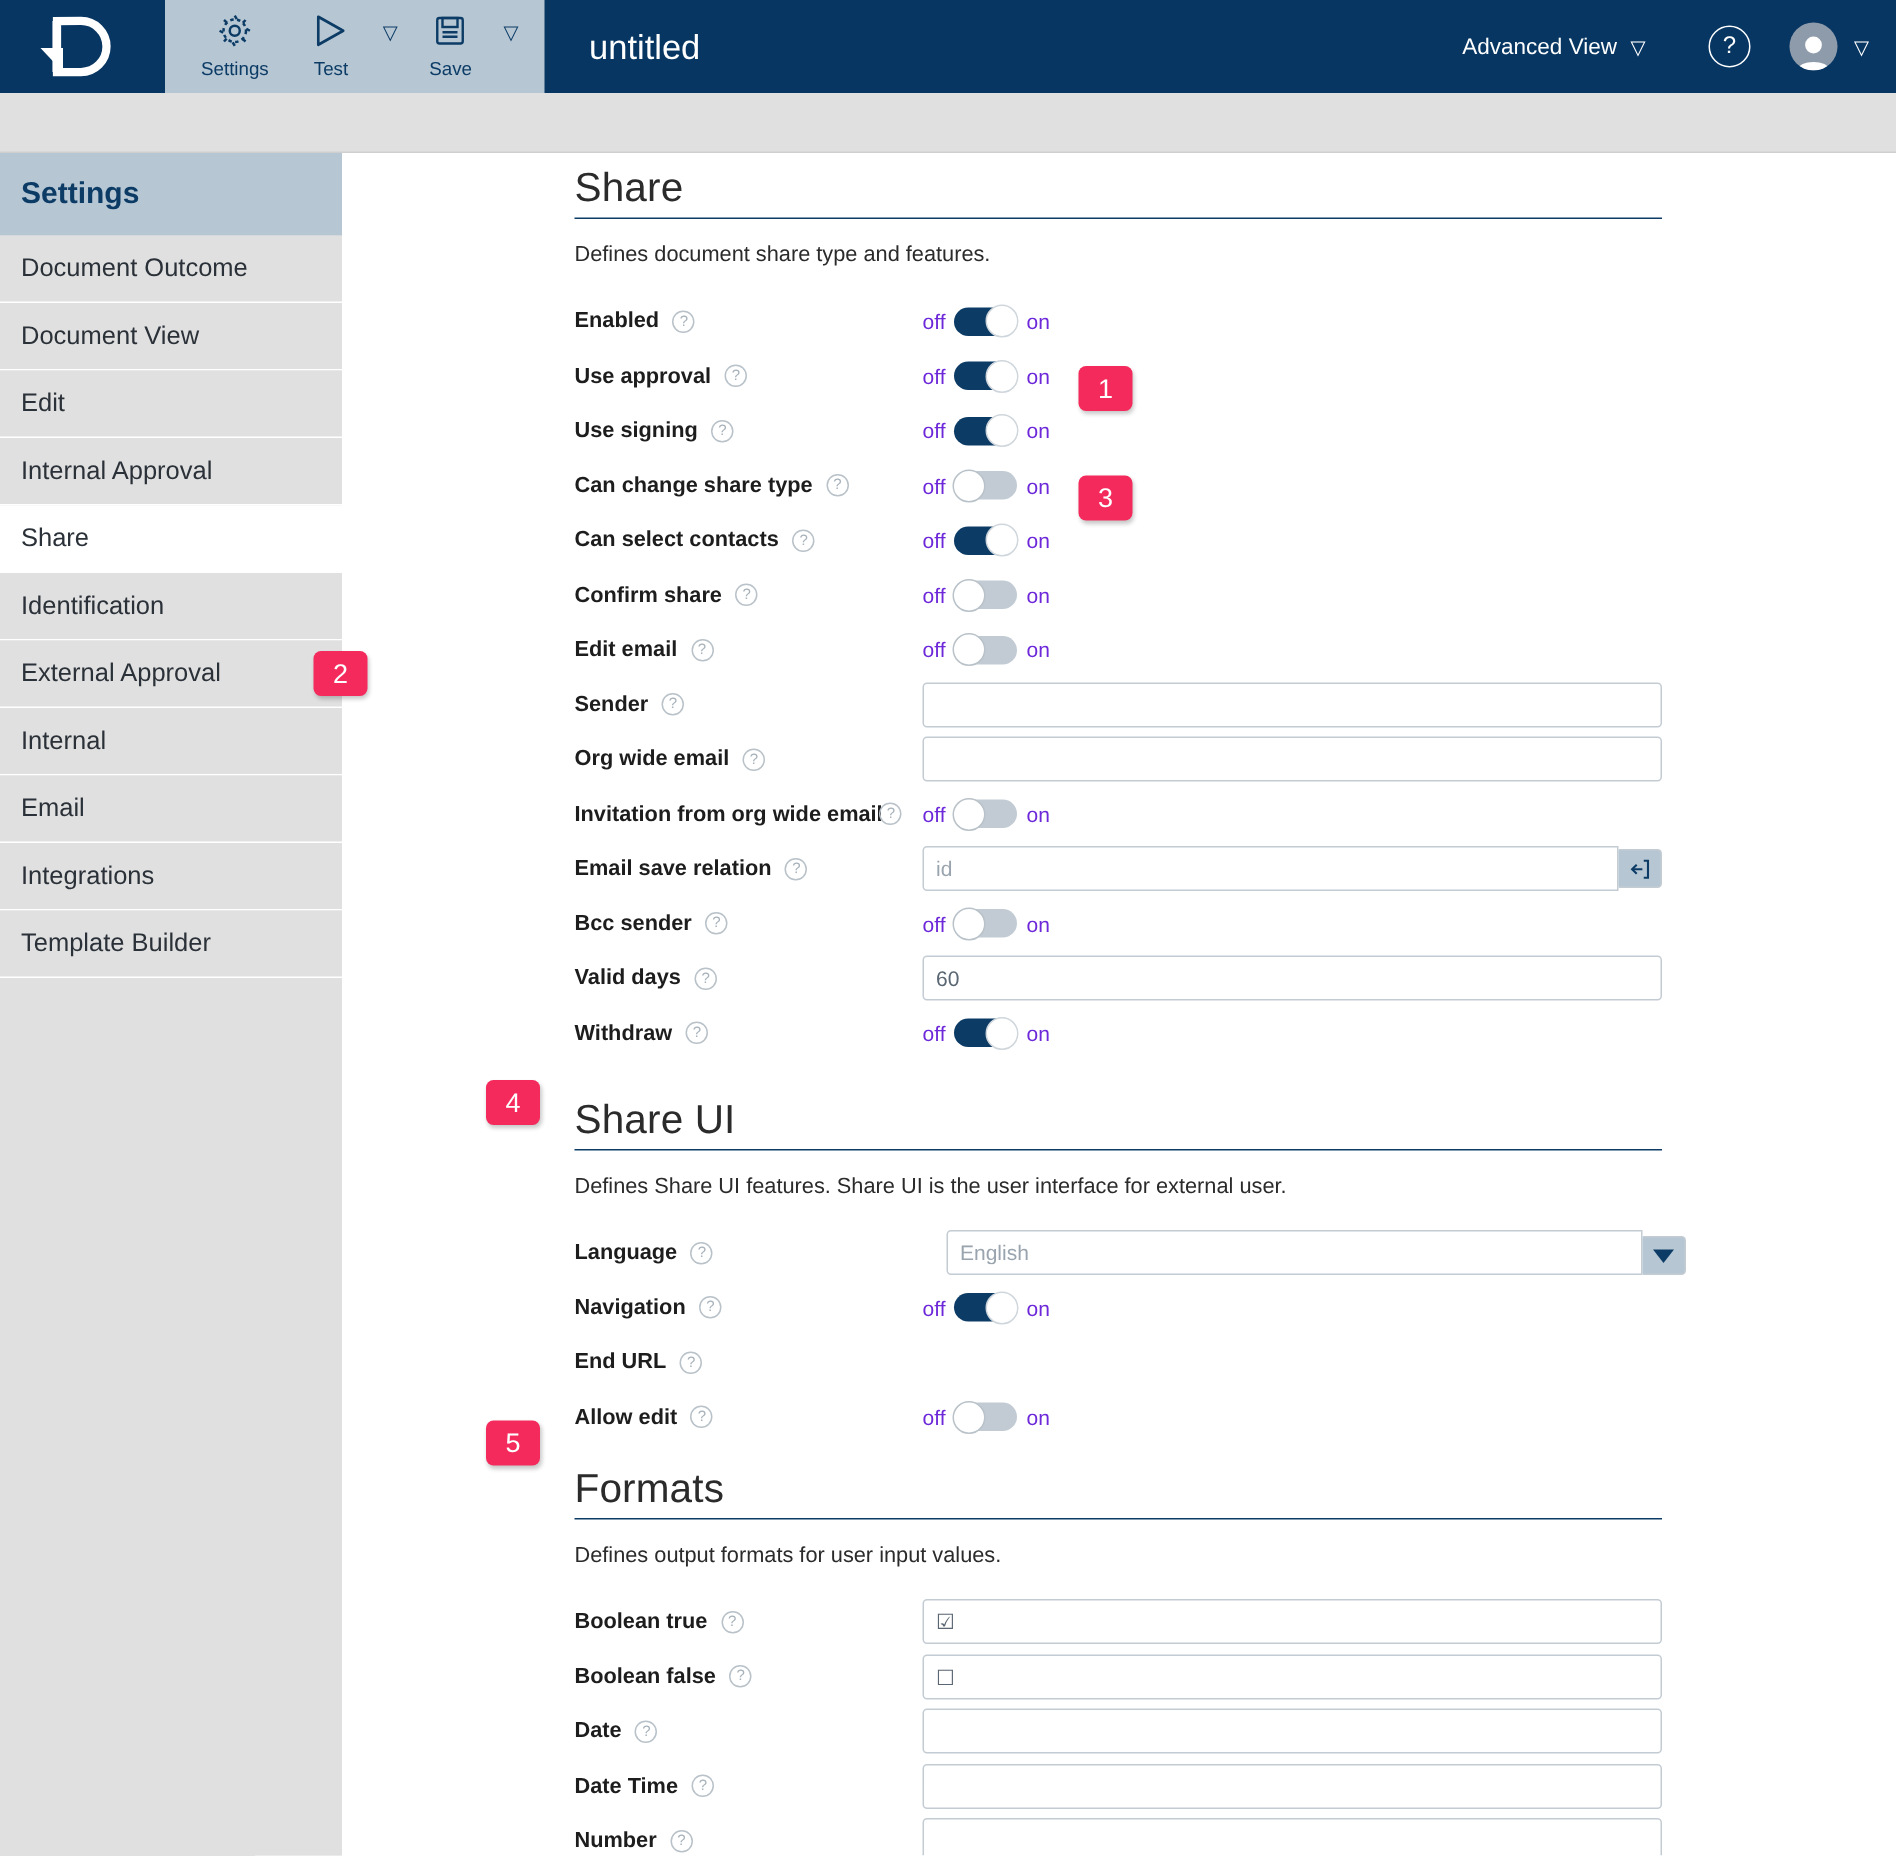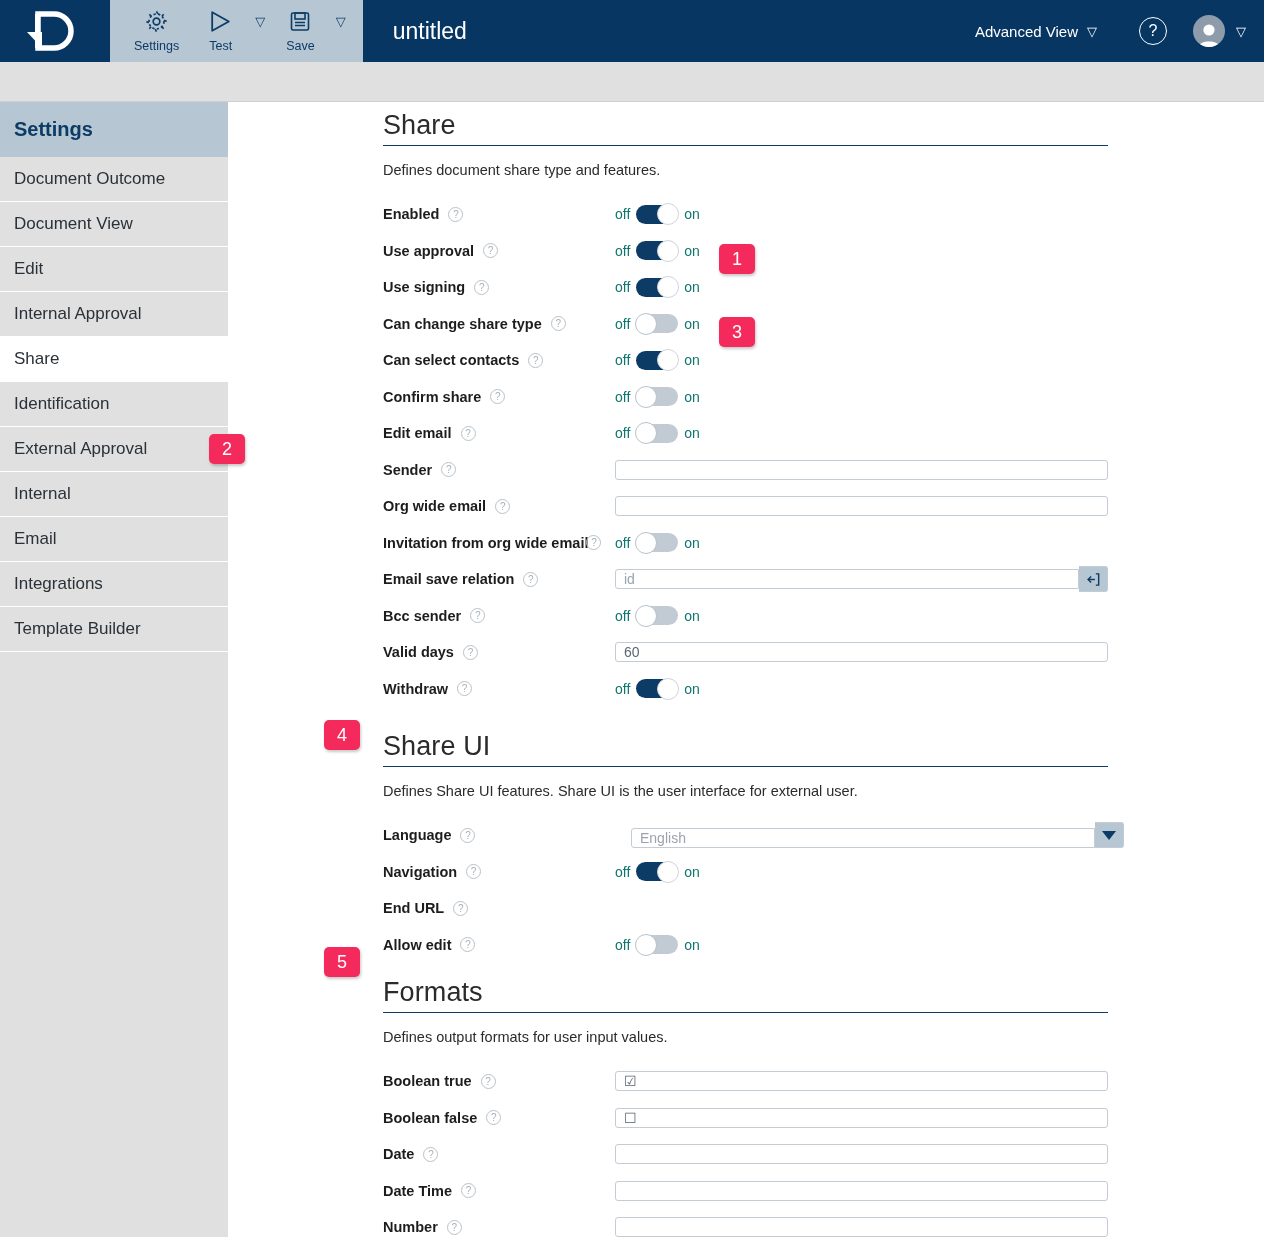--- a/index.html
+++ b/index.html
@@ -228,21 +228,21 @@
     flex: 0 0 15px;
     cursor: pointer;
   }
 
   
   .toggle-wrap {
     display: flex;
     align-items: center;
     gap: 6px;
     font-size: 14px;
-    color: #0f766e;
+    color: #6d28d9;
   }
   .switch {
     position: relative;
     width: 42px; height: 19px;
     border-radius: 10px;
     cursor: pointer;
   }
   .switch.on  { background: #0c3c66; }
   .switch.off { background: #c2cbd4; }
   .switch .knob {
@@ -252,21 +252,21 @@
     border-radius: 50%;
     background: #ffffff;
     border: 1.5px solid #b9c2c9;
   }
   .switch.on  .knob { right: -1px; border-color: #cfd6dc; }
   .switch.off .knob { left: -1px; }
 
   
   .txt-input {
     width: 493px;
-    height: 20px;
+    height: 30px;
     border: 1px solid #c4ccd3;
     border-radius: 3px;
     background: #ffffff;
     font-size: 14px;
     color: #5a6672;
     font-family: "Liberation Sans", sans-serif;
     padding: 0 8px;
     outline: none;
   }
   .txt-input::placeholder { color: #9aa4ae; }

